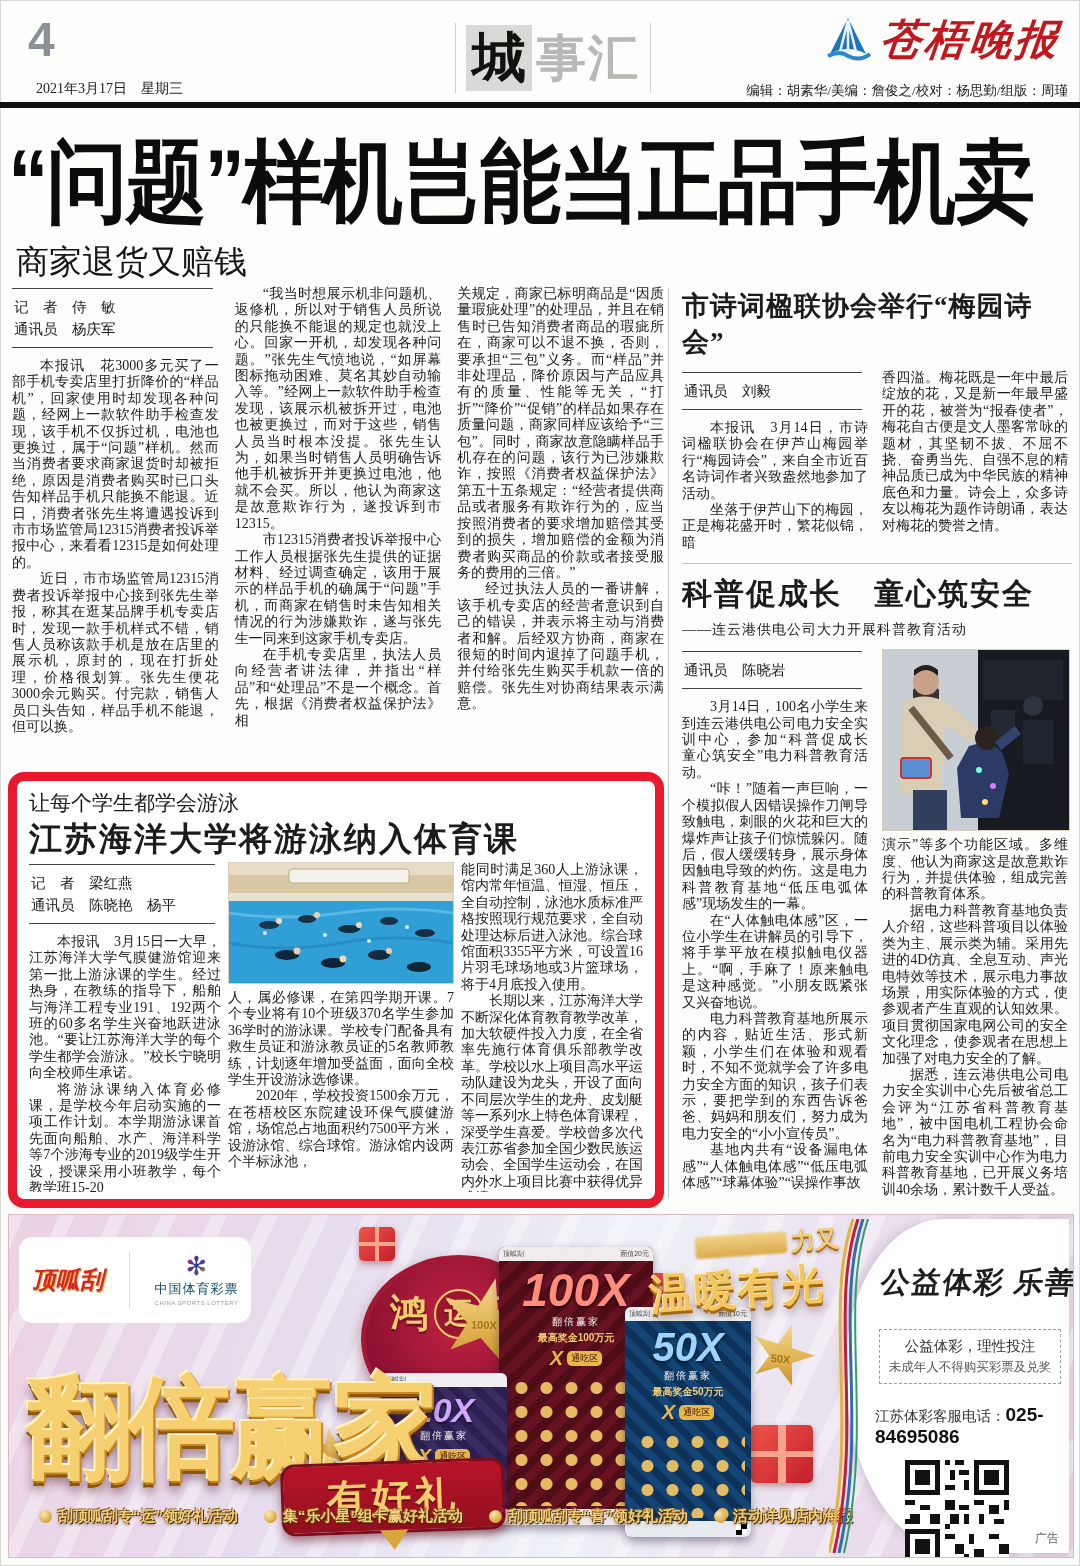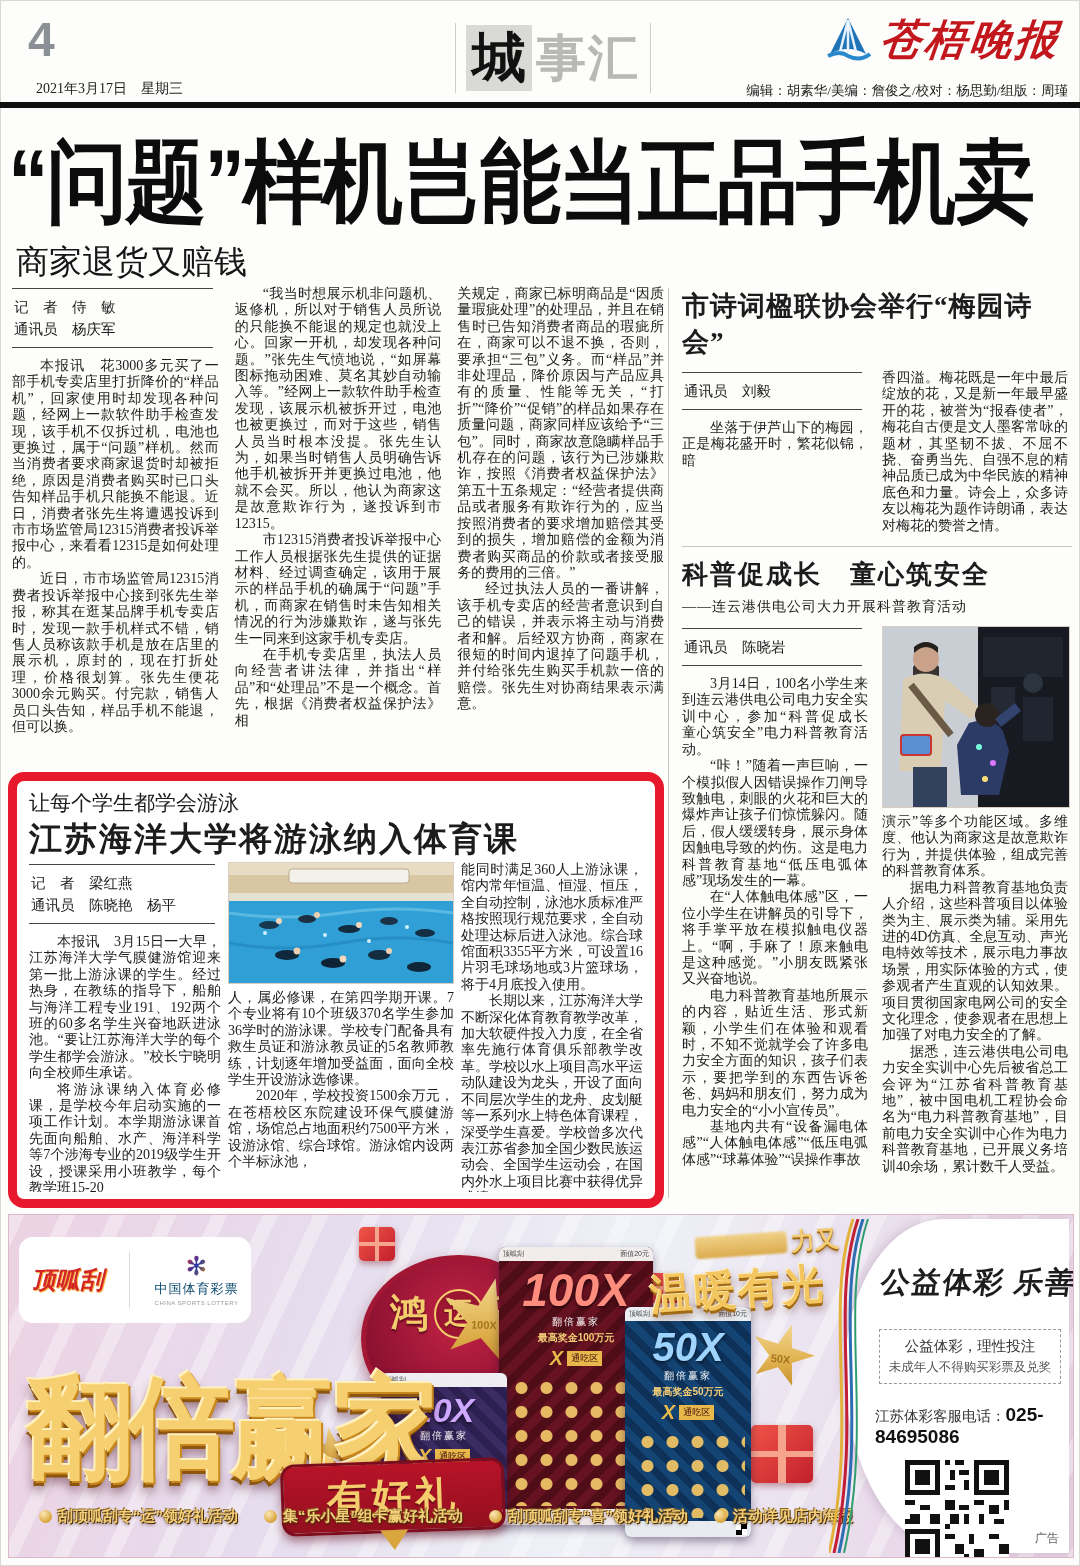--- a/index.html
+++ b/index.html
@@ -32,21 +32,21 @@
   .cont p:first-child{text-indent:0;}
   .byline{border-top:1px solid #444;border-bottom:1px solid #444;padding:7px 2px;margin:2px 6px 10px 0;
           font-size:14.5px;line-height:22px;}
   .v-rule{position:absolute;left:668px;top:288px;width:1px;height:910px;background:#c6c6c2;}
   
   .right-sec{position:absolute;left:682px;top:286px;width:390px;height:914px;overflow:hidden;}
   .poetry-title{font-size:27px;font-weight:bold;letter-spacing:1px;margin:2px 0 10px 0;}
   .two-col{display:flex;gap:14px;}
   .two-col .ncol{width:186px;flex:none;}
   .h-divider{border:none;border-top:1px solid #c6c6c2;margin:12px 0 10px 0;}
-  .sci-title{font-size:26px;font-weight:bold;letter-spacing:2px;margin:4px 0 6px 0;}
+  .sci-title{font-size:30px;font-weight:bold;letter-spacing:2px;margin:4px 0 6px 0;}
   .sci-sub{font-size:14px;margin:0 0 10px 0;letter-spacing:1px;}
   .photo{display:block;border:1px solid #d8cfc0;}
   
   .swimbox{position:absolute;left:8px;top:772px;width:656px;height:436px;box-sizing:border-box;
            border:9px solid #e8192c;border-radius:16px;background:#fff;padding:8px 12px;overflow:hidden;}
   .swim-kicker{font-size:21px;margin:0 0 2px 2px;}
   .swim-title{font-size:33px;font-weight:bold;letter-spacing:2px;margin:0 0 10px 2px;}
   .swim-cols{display:flex;gap:7px;height:330px;overflow:hidden;}
   .swim-c1{width:192px;flex:none;}
   .swim-c2{width:226px;flex:none;}
@@ -108,21 +108,21 @@
   .card{position:absolute;border-radius:6px;box-shadow:0 4px 10px rgba(40,20,60,.45);overflow:hidden;
         font-family:"Liberation Sans",sans-serif;color:#fff;display:flex;flex-direction:column;}
   .card .chead{height:14px;background:rgba(255,255,255,.92);display:flex;align-items:center;
                padding:0 4px;font-size:7px;color:#444;justify-content:space-between;}
   .card .cbig{font-weight:900;font-style:italic;text-align:center;line-height:1;margin-top:6px;
               text-shadow:0 2px 3px rgba(0,0,0,.5);}
   .card .cname{text-align:center;font-size:10px;letter-spacing:2px;margin-top:2px;opacity:.95;}
   .card .cprize{text-align:center;font-size:10px;font-weight:bold;color:#f2cd76;margin-top:2px;}
   .card .czone{display:flex;align-items:center;justify-content:center;gap:4px;margin-top:2px;}
   .card .czone b{font-size:20px;color:#e8b84b;font-style:italic;}
-  .card .czone span{font-size:9px;background:#e8b84b;color:#401010;padding:1px 4px;border-radius:0;}
+  .card .czone span{font-size:9px;background:#e8b84b;color:#401010;padding:1px 4px;border-radius:5px;}
   .coins{flex:1;margin:3px 6px;background-image:radial-gradient(circle,#edc266 5.5px,rgba(0,0,0,0) 6.5px);
          background-size:25px 24px;background-position:4px 3px;opacity:.95;}
   .card .cfoot{height:16px;background:rgba(255,255,255,.9);display:flex;align-items:center;
                justify-content:flex-end;padding:0 4px;}
   .card .cfoot i{width:11px;height:11px;background:
         conic-gradient(#000 0 25%,#fff 0 50%,#000 0 75%,#fff 0);}
   .card20{left:372px;top:158px;width:126px;height:152px;z-index:3;
           background:repeating-linear-gradient(45deg,#2c2050 0 8px,#3a2b63 8px 16px);}
   .card100{left:490px;top:32px;width:154px;height:278px;z-index:2;
            background:repeating-linear-gradient(-45deg,#4e0d17 0 9px,#661220 9px 18px);}
@@ -215,20 +215,21 @@
 
   <div class="v-rule"></div>
 
   <div class="right-sec">
 
     <div class="poetry-title">市诗词楹联协会举行“梅园诗会”</div>
     <div class="two-col">
       <div class="ncol">
         <div class="byline">通讯员　刘毅</div>
         <div>
+            <p>本报讯　3月14日，市诗词楹联协会在伊芦山梅园举行“梅园诗会”，来自全市近百名诗词作者兴致盎然地参加了活动。</p>
             <p>坐落于伊芦山下的梅园，正是梅花盛开时，繁花似锦，暗</p>
           </div>
       </div>
       <div class="ncol">
         <div class="cont">
             <p>香四溢。梅花既是一年中最后绽放的花，又是新一年最早盛开的花，被誉为“报春使者”，梅花自古便是文人墨客常咏的题材，其坚韧不拔、不屈不挠、奋勇当先、自强不息的精神品质已成为中华民族的精神底色和力量。诗会上，众多诗友以梅花为题作诗朗诵，表达对梅花的赞誉之情。</p>
           </div>
       </div>
     </div>
 

